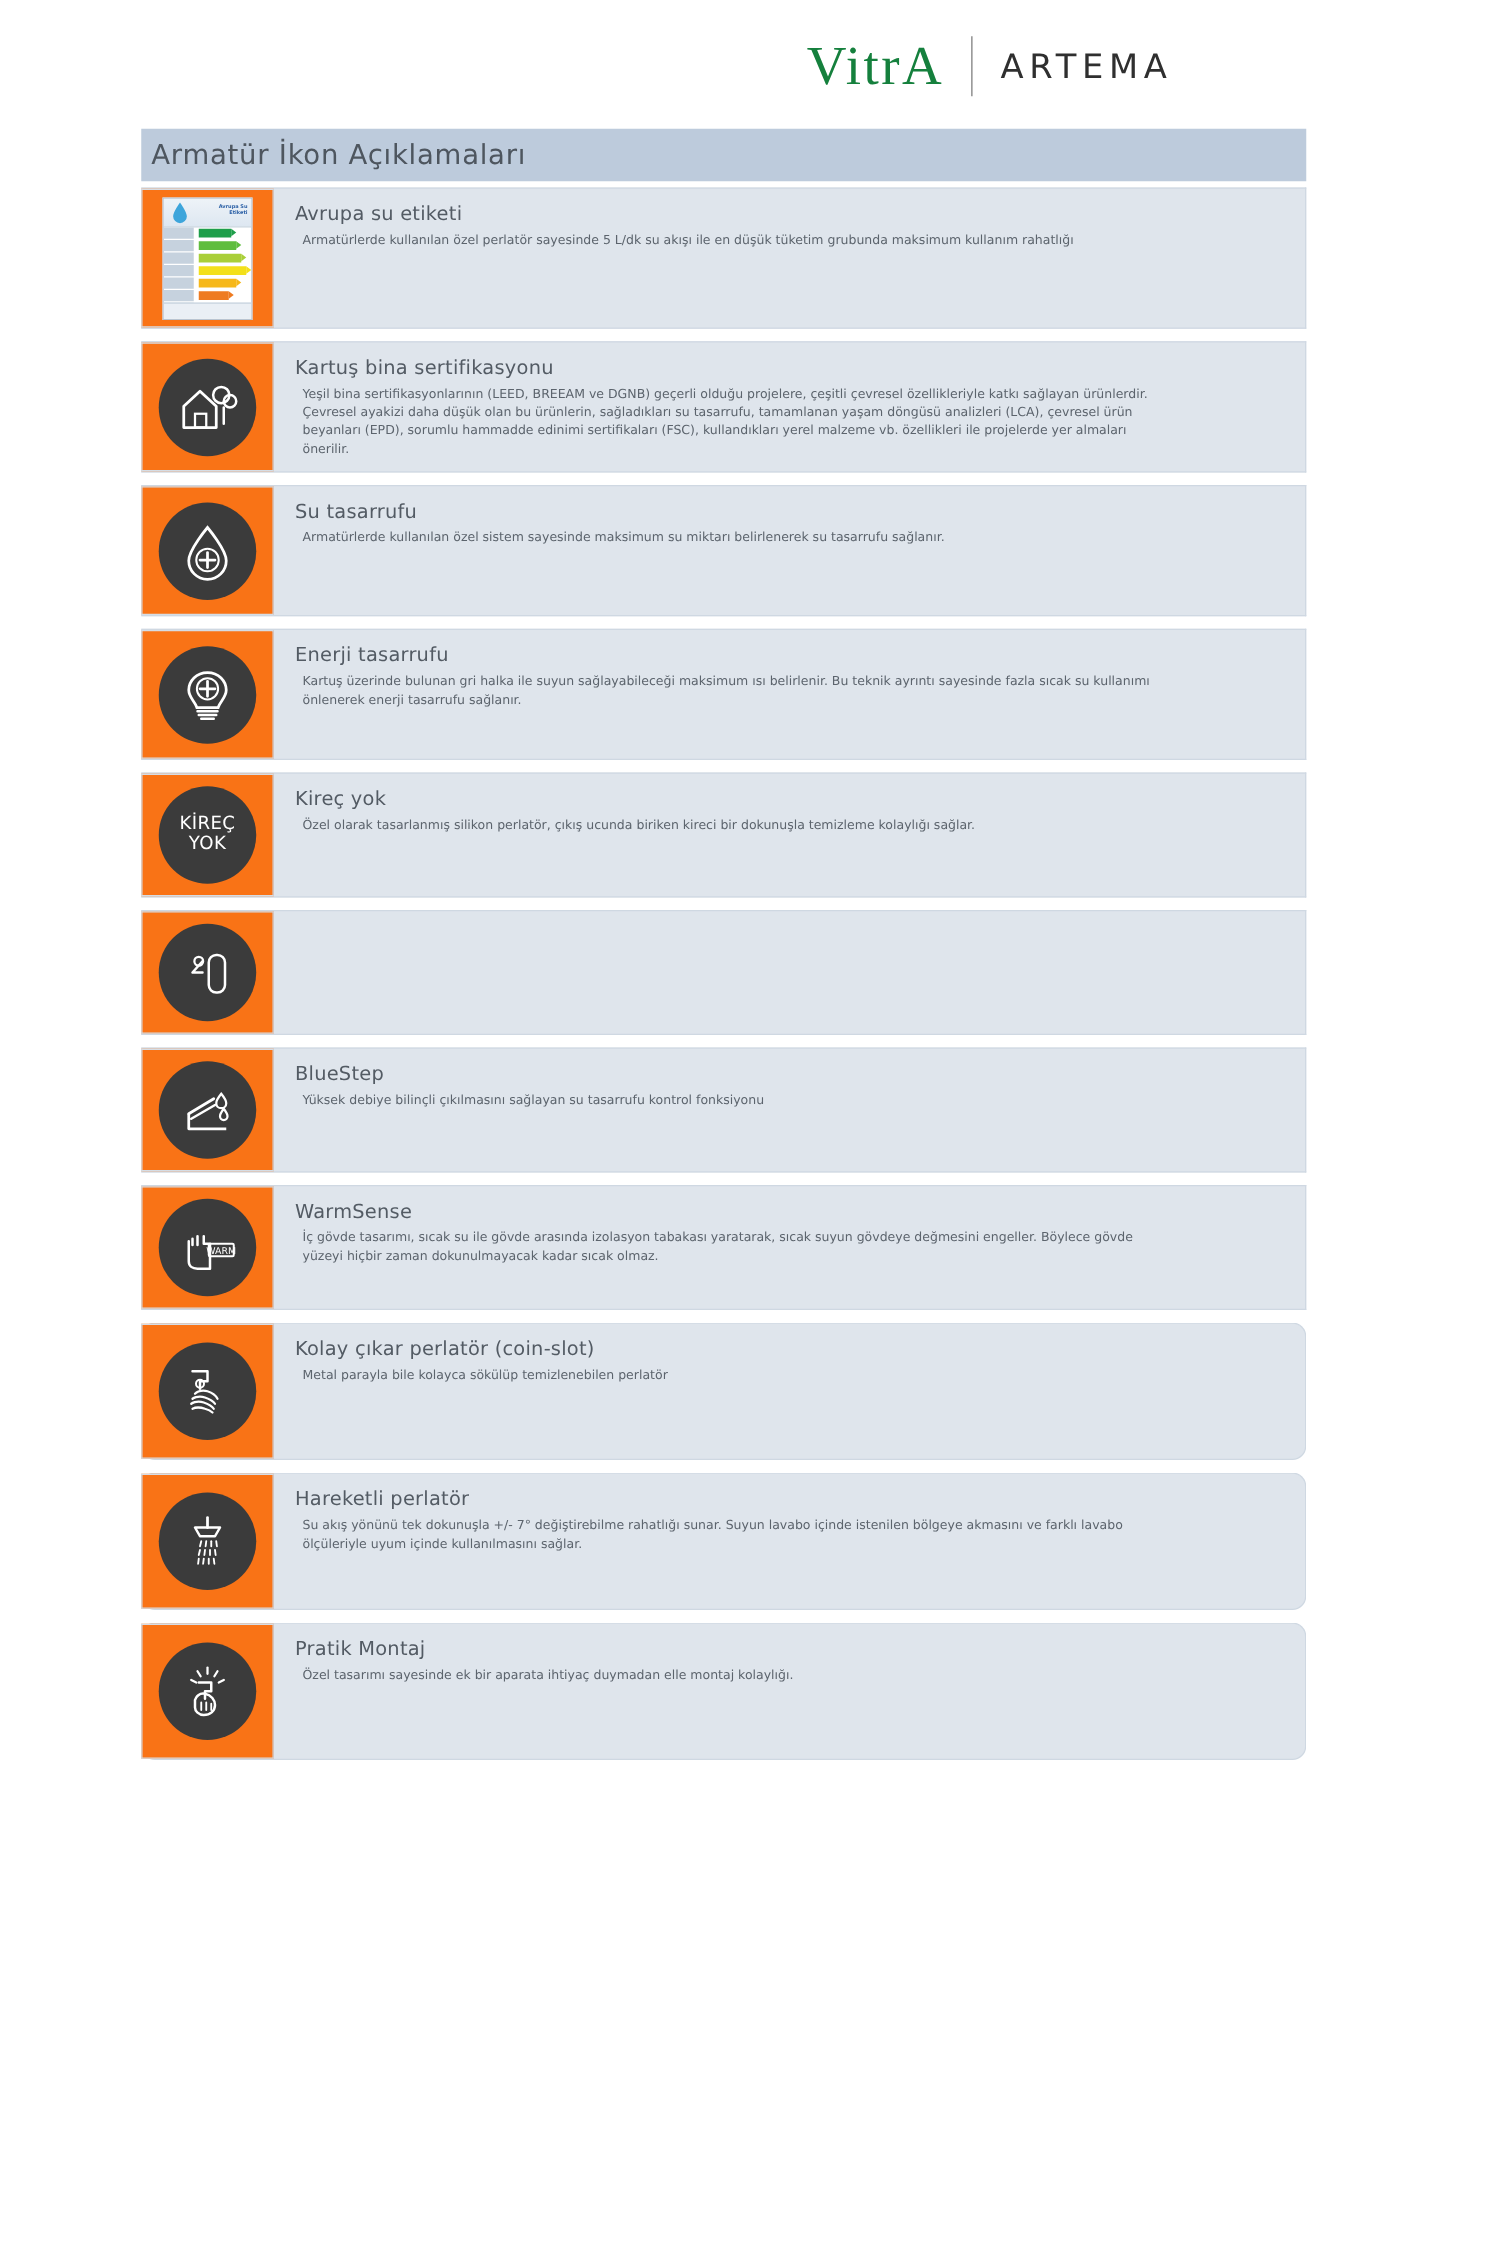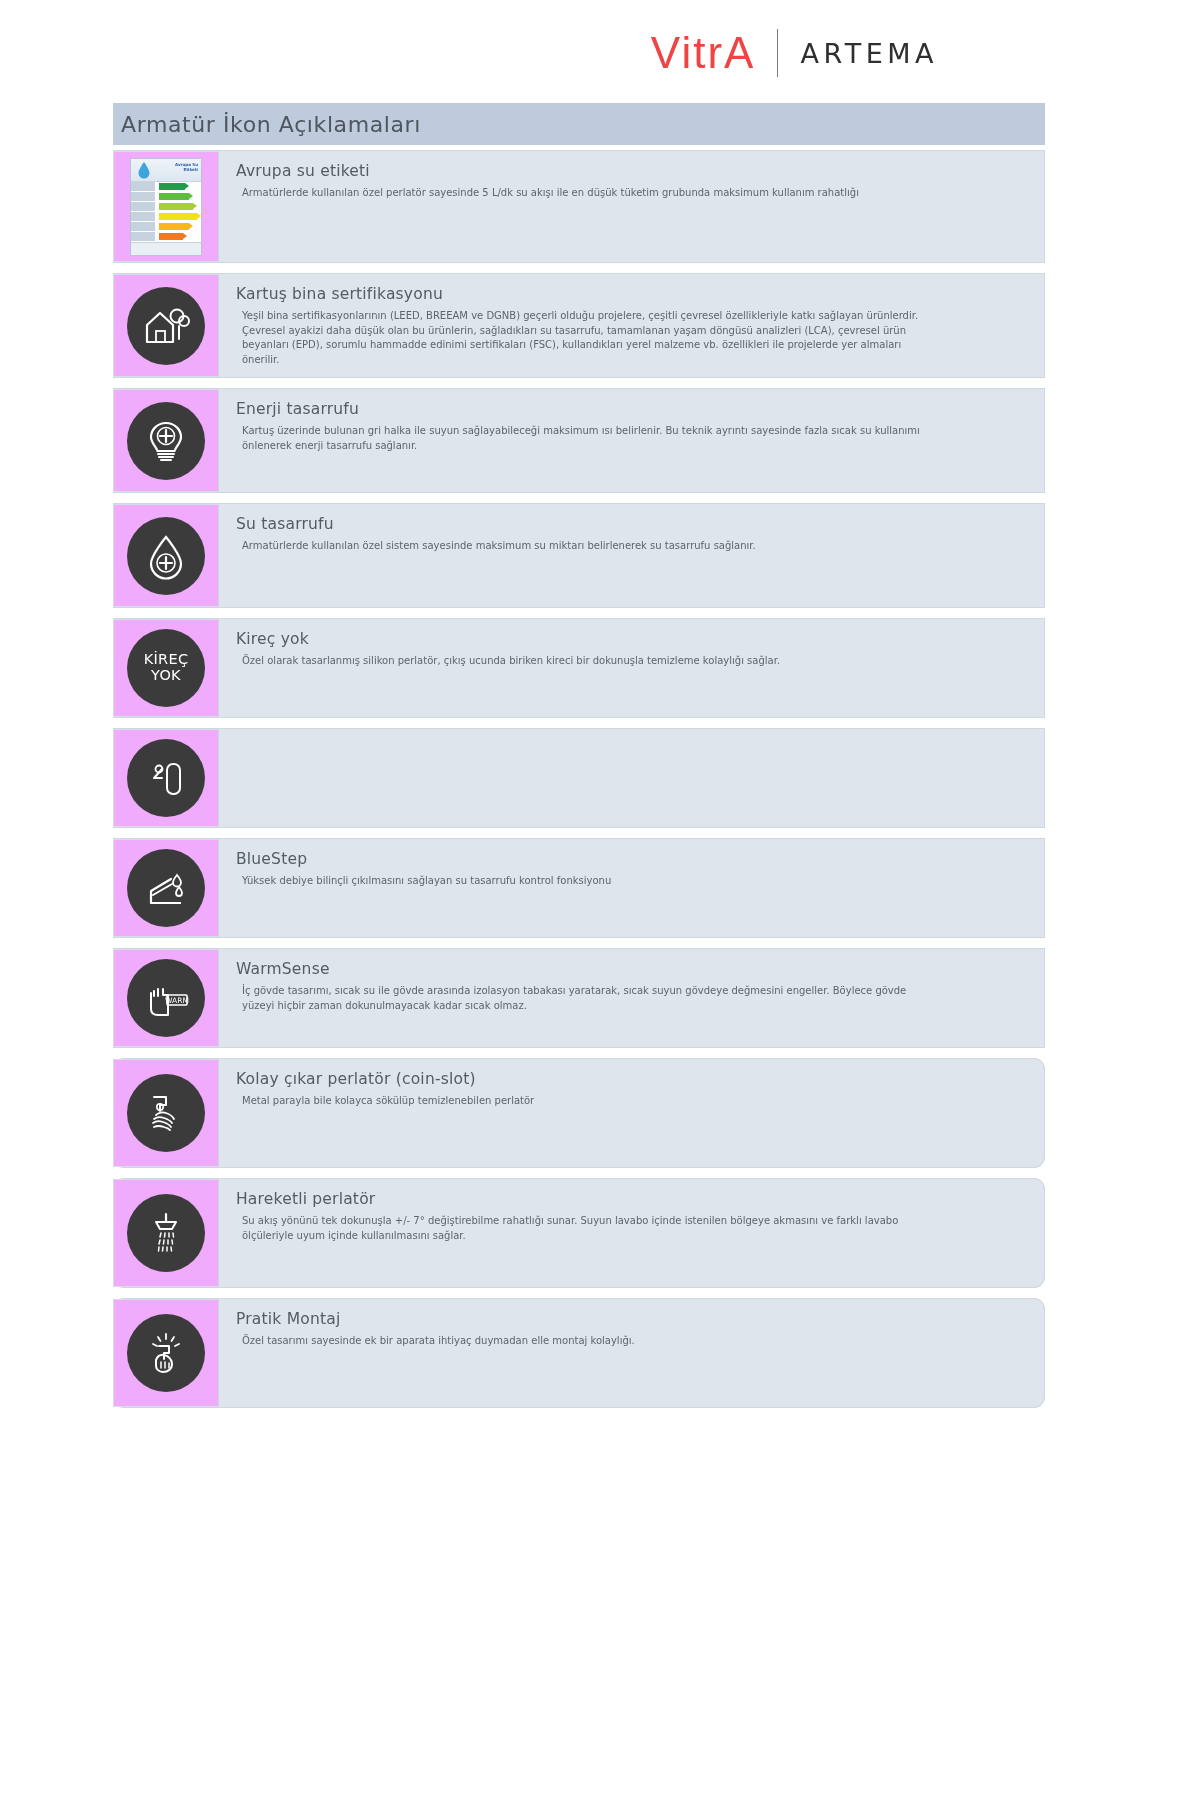--- a/index.html
+++ b/index.html
@@ -25,24 +25,24 @@
   
   .brandbar {
     position: absolute;
     top: 22px;
     right: 262px;
     display: flex;
     align-items: center;
     height: 62px;
   }
   .logo-vitra {
-    font-family: Liberation Sans, sans-serif;
+    font-family: Liberation Serif, serif;
     font-size: 44px;
     letter-spacing: 2px;
-    color: #ef4444;
+    color: #15803d;
     font-weight: 300;
     line-height: 1;
     display: flex;
     align-items: baseline;
     text-align: right;
   }
   .logo-divider {
     width: 1px;
     height: 48px;
     background: #7b7b7b;
@@ -88,21 +88,21 @@
     position: relative;
     display: flex;
     background: #dfe5ec;
     border: 1px solid #cfd8e2;
     border-left: none;
     margin-bottom: 10px;
     box-sizing: border-box;
   }
   .row-icon {
     flex: 0 0 106px;
-    background: #f0abfc;
+    background: #f97316;
     border: 1px solid #d6dde5;
     border-right: 1px solid #ccd5df;
     display: flex;
     align-items: center;
     justify-content: center;
     box-sizing: border-box;
   }
   .row-body {
     flex: 1 1 auto;
     padding: 11px 18px 10px 17px;
@@ -308,46 +308,46 @@
       <div class="row-body">
         <div class="row-title">Kartuş bina sertifikasyonu</div>
         <div class="row-desc">Yeşil bina sertifikasyonlarının (LEED, BREEAM ve DGNB) geçerli olduğu projelere, çeşitli çevresel özellikleriyle katkı sağlayan ürünlerdir. Çevresel ayakizi daha düşük olan bu ürünlerin, sağladıkları su tasarrufu, tamamlanan yaşam döngüsü analizleri (LCA), çevresel ürün beyanları (EPD), sorumlu hammadde edinimi sertifikaları (FSC), kullandıkları yerel malzeme vb. özellikleri ile projelerde yer almaları önerilir.</div>
       </div>
     </div>
 
     <div class="row h-105">
       <div class="row-icon">
         <div class="circle-icon">
           <svg width="52" height="52" viewBox="0 0 52 52">
+            <path d="M26 7 C26 7 11 25 11 33.5 A15 15 0 0 0 41 33.5 C41 25 26 7 26 7 z" fill="none" stroke="#ffffff" stroke-width="2.2"></path>
+            <path d="M26 27 L26 39 M20 33 L32 33" stroke="#ffffff" stroke-width="2.2" stroke-linecap="round"></path>
+            <circle cx="26" cy="33" r="9" fill="none" stroke="#ffffff" stroke-width="1.6"></circle>
+          </svg>
+        </div>
+      </div>
+      <div class="row-body">
+        <div class="row-title">Su tasarrufu</div>
+        <div class="row-desc">Armatürlerde kullanılan özel sistem sayesinde maksimum su miktarı belirlenerek su tasarrufu sağlanır.</div>
+      </div>
+    </div>
+
+    <div class="row h-105">
+      <div class="row-icon">
+        <div class="circle-icon">
+          <svg width="52" height="52" viewBox="0 0 52 52">
             <path d="M26 8 C17 8 11 15 11 22 C11 28 16 31 17.5 36 L34.5 36 C36 31 41 28 41 22 C41 15 35 8 26 8 z" fill="none" stroke="#ffffff" stroke-width="2.2"></path>
             <path d="M18 39 L34 39 M19 42 L33 42 M21 45 L31 45" stroke="#ffffff" stroke-width="2" stroke-linecap="round"></path>
             <path d="M26 15 L26 27 M20 21 L32 21" stroke="#ffffff" stroke-width="2.2" stroke-linecap="round"></path>
             <circle cx="26" cy="21" r="8.5" fill="none" stroke="#ffffff" stroke-width="1.6"></circle>
           </svg>
         </div>
       </div>
       <div class="row-body">
         <div class="row-title">Enerji tasarrufu</div>
         <div class="row-desc">Kartuş üzerinde bulunan gri halka ile suyun sağlayabileceği maksimum ısı belirlenir. Bu teknik ayrıntı sayesinde fazla sıcak su kullanımı önlenerek enerji tasarrufu sağlanır.</div>
-      </div>
-    </div>
-
-    <div class="row h-105">
-      <div class="row-icon">
-        <div class="circle-icon">
-          <svg width="52" height="52" viewBox="0 0 52 52">
-            <path d="M26 7 C26 7 11 25 11 33.5 A15 15 0 0 0 41 33.5 C41 25 26 7 26 7 z" fill="none" stroke="#ffffff" stroke-width="2.2"></path>
-            <path d="M26 27 L26 39 M20 33 L32 33" stroke="#ffffff" stroke-width="2.2" stroke-linecap="round"></path>
-            <circle cx="26" cy="33" r="9" fill="none" stroke="#ffffff" stroke-width="1.6"></circle>
-          </svg>
-        </div>
-      </div>
-      <div class="row-body">
-        <div class="row-title">Su tasarrufu</div>
-        <div class="row-desc">Armatürlerde kullanılan özel sistem sayesinde maksimum su miktarı belirlenerek su tasarrufu sağlanır.</div>
       </div>
     </div>
 
     <div class="row h-100">
       <div class="row-icon">
         <div class="circle-icon">
           <div class="kirec-text">
             <div>KİREÇ</div>
             <div>YOK</div>
           </div>

